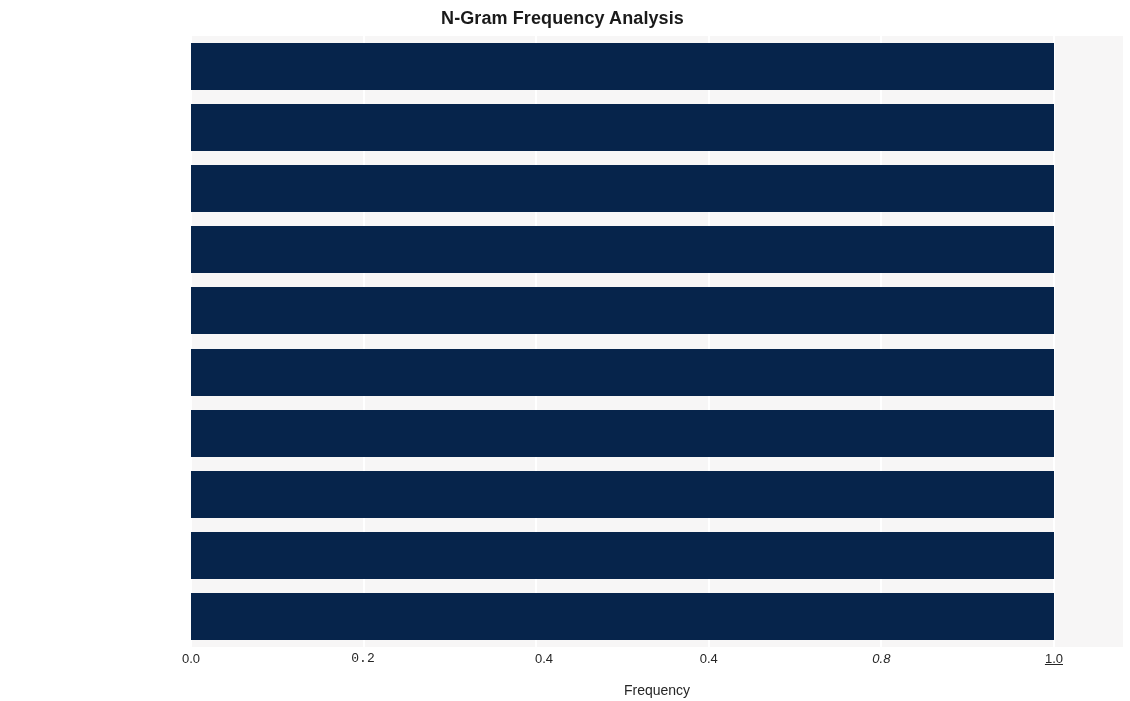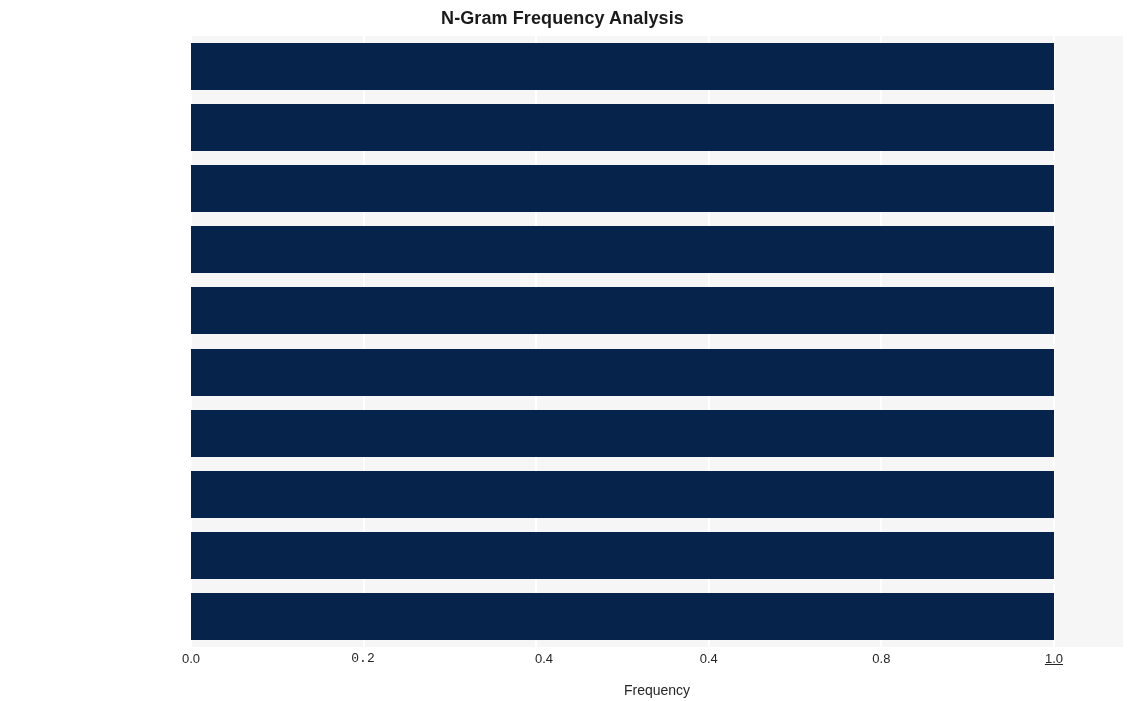--- a/index.html
+++ b/index.html
@@ -155,19 +155,19 @@
           <div class="bar" style="width: 862.963px; background: rgb(6, 36, 75);"></div>
         </div>
       </div>
   </div>
 
   <div id="xticks">
       <div class="xtick" style="left: 0px;">0.0</div>
       <div class="xtick" style="left: 172px; font-family: Liberation Mono, monospace;">0.2</div>
       <div class="xtick" style="left: 353px;">0.4</div>
       <div class="xtick" style="left: 517.778px;">0.4</div>
-      <div class="xtick" style="left: 690.37px;">0.8</div>
+      <div class="xtick" style="left: 690.37px; font-style: italic;">0.8</div>
       <div class="xtick" style="left: 862.963px; text-decoration: underline;">1.0</div>
     </div>
 
   <div class="xaxis-title">Frequency</div>
 
 </div>
 
 </body></html>

